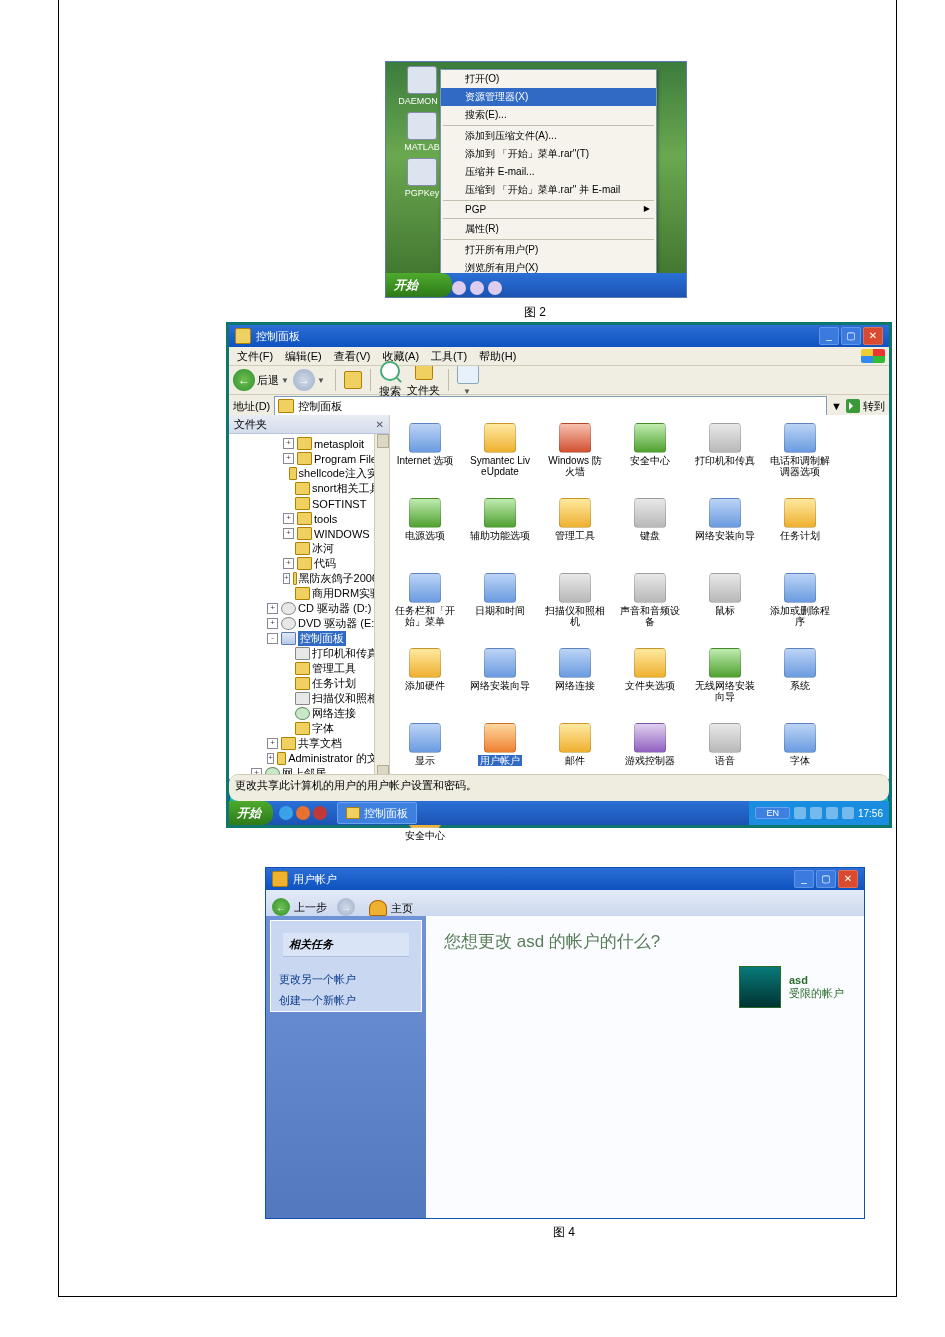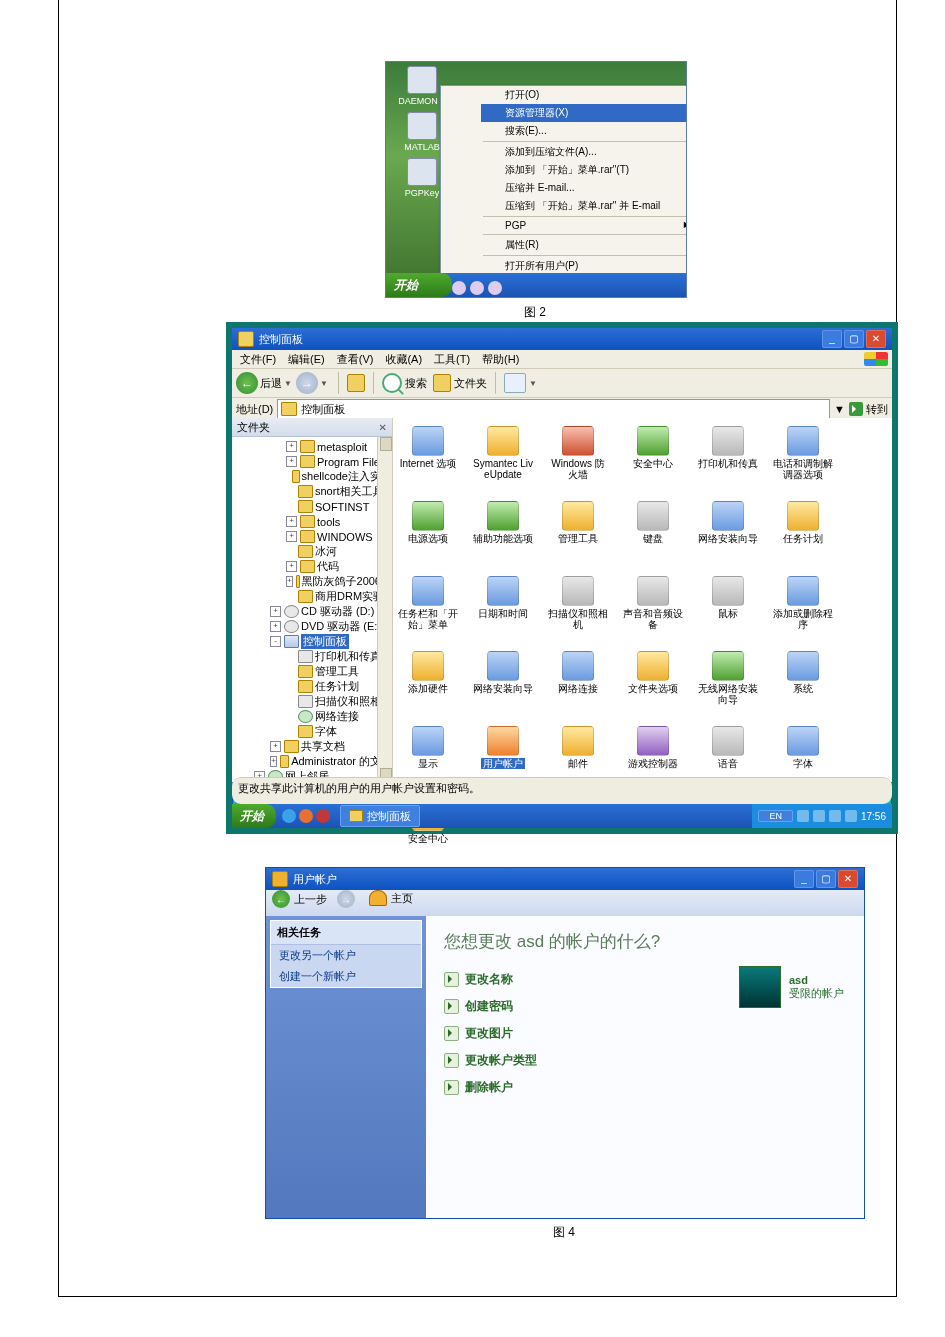--- a/index.html
+++ b/index.html
@@ -5,50 +5,50 @@
   body { margin:0; background:#fff; font-family: "Microsoft YaHei", Tahoma, Arial, sans-serif; font-size:11px; color:#000; }
   .page { width:945px; height:1337px; margin:0 auto; position:relative; background:#fff; }
   .frame { position:absolute; left:58px; right:48px; top:0; bottom:40px; border-left:1px solid #000; border-right:1px solid #000; border-bottom:1px solid #000; }
   .caption { text-align:center; font-size:12px; margin:4px 0 10px; }
 
   
   .fig2 { position:absolute; left:385px; top:61px; width:300px; height:235px; border:1px solid #5a7bb0; background:linear-gradient(#3c7c3c,#6aa850 40%,#3b6e2a); overflow:hidden; }
   .fig2 .desk-icons { position:absolute; left:6px; top:4px; width:68px; }
   .fig2 .dicon { width:60px; text-align:center; color:#fff; font-size:9px; margin-bottom:6px; }
   .fig2 .dicon .sq { width:28px; height:26px; margin:0 auto 2px; background:#dce4f0; border:1px solid #88a; border-radius:3px; }
-  .fig2 .ctx { position:absolute; left:54px; top:23px; width:215px; background:#f5f3ec; border:1px solid #7a96b3; box-shadow:1px 1px 3px rgba(0,0,0,.4);padding-left:40px; }
+  .fig2 .ctx { position:absolute; left:54px; top:7px; width:215px; background:#f5f3ec; border:1px solid #7a96b3; box-shadow:1px 1px 3px rgba(0,0,0,.4); }
   .fig2 .ctx .row { padding:2px 6px 2px 24px; font-size:10px; position:relative; white-space:nowrap; overflow:hidden; text-overflow:ellipsis; }
   .fig2 .ctx .row.hl { background:#316ac5; color:#fff; }
   .fig2 .ctx .sep { height:1px; background:#c0c0b0; margin:1px 2px; }
   .fig2 .ctx .arrow::after { content:"▶"; position:absolute; right:6px; top:2px; font-size:8px; }
   .fig2 .taskbar { position:absolute; left:0; right:0; bottom:0; height:24px; background:linear-gradient(#2a70d6,#1b53b3); }
   .fig2 .start { position:absolute; left:0; bottom:0; height:24px; width:58px; background:linear-gradient(#4eaa2d,#2d7a19); color:#fff; font-style:italic; font-weight:bold; font-size:12px; line-height:24px; padding-left:8px; border-radius:0 10px 10px 0; }
   .fig2 .trayicons { position:absolute; left:66px; bottom:2px; display:flex; gap:4px; }
   .fig2 .trayicons span { width:14px; height:14px; border-radius:50%; background:#dce; display:inline-block; }
 
   
-  .fig3 { position:absolute; left:226px; top:322px; width:660px; height:500px; border:6px solid #0f766e; background:#14b8a6; box-shadow:0 0 0 1px #1050b0 inset; }
+  .fig3 { position:absolute; left:226px; top:322px; width:660px; height:500px; border:3px solid #0f766e; background:#14b8a6; box-shadow:0 0 0 1px #1050b0 inset; }
   .titlebar { height:22px; background:linear-gradient(#2c6ed5,#0d52c0); color:#fff; font-size:11px; line-height:22px; padding:0 6px; display:flex; align-items:center; }
   .titlebar .ticon { width:14px; height:14px; background:#f0d060; border:1px solid #b08000; margin-right:5px; border-radius:2px; }
   .titlebar .spacer { flex:1; }
   .wbtn { width:18px; height:16px; margin-left:2px; border:1px solid #fff3; border-radius:2px; display:inline-flex; align-items:center; justify-content:center; font-size:10px; color:#fff; }
   .wbtn.min { background:#3b7be0; }
   .wbtn.max { background:#3b7be0; }
   .wbtn.close { background:#d94a2f; }
   .menubar { height:18px; background:#f0eee2; font-size:11px; padding:0 4px; display:flex; gap:4px; align-items:center; border-bottom:1px solid #d0ccb8; position:relative; }
   .menubar span { padding:0 4px; }
   .menubar .winflag { position:absolute; right:4px; top:2px; width:16px; height:14px; background:conic-gradient(#e33 0 25%,#3b3 0 50%,#38e 0 75%,#ec3 0); border-radius:2px; }
   .toolbar { height:28px; background:#f0eee2; border-bottom:1px solid #d0ccb8; display:flex; align-items:center; padding:0 4px; gap:6px; }
   .toolbar .nav { display:flex; align-items:center; gap:2px; }
   .toolbar .circ { width:22px; height:22px; border-radius:50%; display:inline-flex; align-items:center; justify-content:center; color:#fff; font-size:12px; }
   .toolbar .back { background:radial-gradient(#6fbf4f,#2f8f2f); }
   .toolbar .fwd { background:radial-gradient(#cfd8e8,#9fb0c8); }
   .toolbar .dd { width:10px; font-size:8px; color:#555; }
   .toolbar .tb-sep { width:1px; height:22px; background:#c0bca8; margin:0 2px; }
-  .toolbar .tb-item { display:flex; align-items:center; gap:3px; font-size:11px; }
+  .toolbar .tb-item { display:flex; align-items:center; gap:3px; font-size:11px;flex-direction:column; }
   .toolbar .tb-item .ic { width:16px; height:16px; background:#f0d060; border:1px solid #b08000; border-radius:2px; }
   .toolbar .tb-item .ic.search { background:#fff; border:2px solid #4a7; border-radius:50%; position:relative; }
   .toolbar .tb-item .ic.search::after { content:""; position:absolute; width:6px; height:2px; background:#4a7; right:-4px; bottom:-2px; transform:rotate(45deg); }
   .toolbar .views { width:20px; height:18px; background:#e8f0fb; border:1px solid #8ab; border-radius:2px; }
   .addrbar { height:22px; background:#f0eee2; border-bottom:1px solid #d0ccb8; display:flex; align-items:center; padding:0 4px; gap:4px; font-size:11px; }
   .addrbar .addrbox { flex:1; height:18px; background:#fff; border:1px solid #7f9db9; display:flex; align-items:center; padding:0 3px; gap:4px; }
   .addrbar .addrbox .fld { width:14px; height:12px; background:#f0d060; border:1px solid #b08000; border-radius:1px; }
   .addrbar .go { display:flex; align-items:center; gap:3px; }
   .addrbar .go .arr { width:14px; height:14px; background:#3a9a3a; border-radius:2px; position:relative; }
   .addrbar .go .arr::after { content:""; position:absolute; left:3px; top:3px; border:4px solid transparent; border-left-color:#fff; }
@@ -84,29 +84,29 @@
   .fig3 .ql { display:flex; gap:3px; margin:0 6px; }
   .fig3 .ql span { width:14px; height:14px; border-radius:50%; }
   .fig3 .tbtn { height:20px; background:#3d80e0; border:1px solid #6aa0f0; border-radius:2px; color:#fff; font-size:11px; padding:0 8px; display:flex; align-items:center; gap:4px; margin-left:4px; }
   .fig3 .tbtn .fld { width:12px; height:10px; background:#f0d060; border:1px solid #b08000; border-radius:1px; }
   .fig3 .tray { margin-left:auto; height:24px; background:#1a8de0; display:flex; align-items:center; gap:4px; padding:0 6px; color:#fff; font-size:10px; }
   .fig3 .tray .ti { width:12px; height:12px; background:#fff6; border-radius:2px; }
   .fig3 .tray .lang { background:#3d80e0; border:1px solid #6aa0f0; padding:0 10px; border-radius:2px; font-size:9px; }
 
   
   .fig4 { position:absolute; left:265px; top:867px; width:598px; height:350px; border:1px solid #1050b0; background:#fff; }
-  .fig4 .navbar { height:26px; background:linear-gradient(#e4eaf6,#cdd9ef); border-bottom:1px solid #9fb4d8; display:flex; align-items:flex-start; padding:0 6px; gap:10px; font-size:11px; }
+  .fig4 .navbar { height:26px; background:linear-gradient(#e4eaf6,#cdd9ef); border-bottom:1px solid #9fb4d8; display:flex; align-items:flex-end; padding:0 6px; gap:10px; font-size:11px; }
   .fig4 .navbar .circ2 { width:18px; height:18px; border-radius:50%; background:radial-gradient(#6fbf4f,#2f8f2f); color:#fff; display:inline-flex; align-items:center; justify-content:center; font-size:10px; margin-right:4px; }
   .fig4 .navbar .circ2.g { background:radial-gradient(#cfd8e8,#9fb0c8); }
   .fig4 .navbar .home { display:flex; align-items:center; gap:4px; }
   .fig4 .navbar .home .usr { width:16px; height:14px; background:#f0b030; border-radius:50% 50% 2px 2px; border:1px solid #b06000; }
   .fig4 .content { position:absolute; top:48px; bottom:0; left:0; right:0; display:flex; }
   .fig4 .side { width:160px; background:linear-gradient(#6f93d6,#5478bd); }
   .fig4 .taskbox { margin:4px; background:#c9d7f0; border:1px solid #fff; }
-  .fig4 .taskbox h4 { margin:0; padding:4px 6px; font-size:11px; font-weight:bold; background:#d9e4f7; border-bottom:1px solid #aebfe0; }
+  .fig4 .taskbox h4 { margin:12px; padding:4px 6px; font-size:11px; font-weight:bold; background:#d9e4f7; border-bottom:1px solid #aebfe0;font-style:italic; }
   .fig4 .taskbox a { display:block; padding:3px 8px; font-size:11px; color:#0b3b8c; text-decoration:none; }
   .fig4 .main { flex:1; background:#fbfcff; padding:14px 18px; position:relative; }
   .fig4 h2 { margin:0 0 18px; font-size:17px; font-weight:normal; color:#5a7d5a; }
   .fig4 .opt { display:flex; align-items:center; gap:6px; margin:10px 0; font-size:12px; font-weight:bold; color:#2a6b2a; }
   .fig4 .opt .arr { width:13px; height:13px; background:#e8f0e0; border:1px solid #8fb080; border-radius:2px; position:relative; }
   .fig4 .opt .arr::after { content:""; position:absolute; left:3px; top:2px; border:4px solid transparent; border-left-color:#2a6b2a; }
   .fig4 .acct { position:absolute; right:20px; top:50px; display:flex; align-items:center; gap:8px;padding-left:24px; }
   .fig4 .acct .pic { width:40px; height:40px; background:linear-gradient(#0a7a7a,#033); border:1px solid #2a6b2a; }
   .fig4 .acct .txt { font-size:11px; color:#2a6b2a; }
   .fig4 .acct .txt b { font-weight:bold; }
@@ -511,42 +511,20 @@
     <div class="content">
       <div class="side">
         <div class="taskbox">
           <h4>相关任务</h4>
           <a href="#">更改另一个帐户</a>
           <a href="#">创建一个新帐户</a>
         </div>
       </div>
       <div class="main">
         <h2>您想更改 asd 的帐户的什么?</h2>
-        <div id="fig4-opts">
-            <div class="opt">
-              <span class="arr"></span>
-              <span>更改名称</span>
-            </div>
-            <div class="opt">
-              <span class="arr"></span>
-              <span>创建密码</span>
-            </div>
-            <div class="opt">
-              <span class="arr"></span>
-              <span>更改图片</span>
-            </div>
-            <div class="opt">
-              <span class="arr"></span>
-              <span>更改帐户类型</span>
-            </div>
-            <div class="opt">
-              <span class="arr"></span>
-              <span>删除帐户</span>
-            </div>
-          </div>
         <div class="acct">
           <div class="pic"></div>
           <div class="txt">
             <b>asd</b><br>
             <span>受限的帐户</span>
           </div>
         </div>
       </div>
     </div>
   </div>

